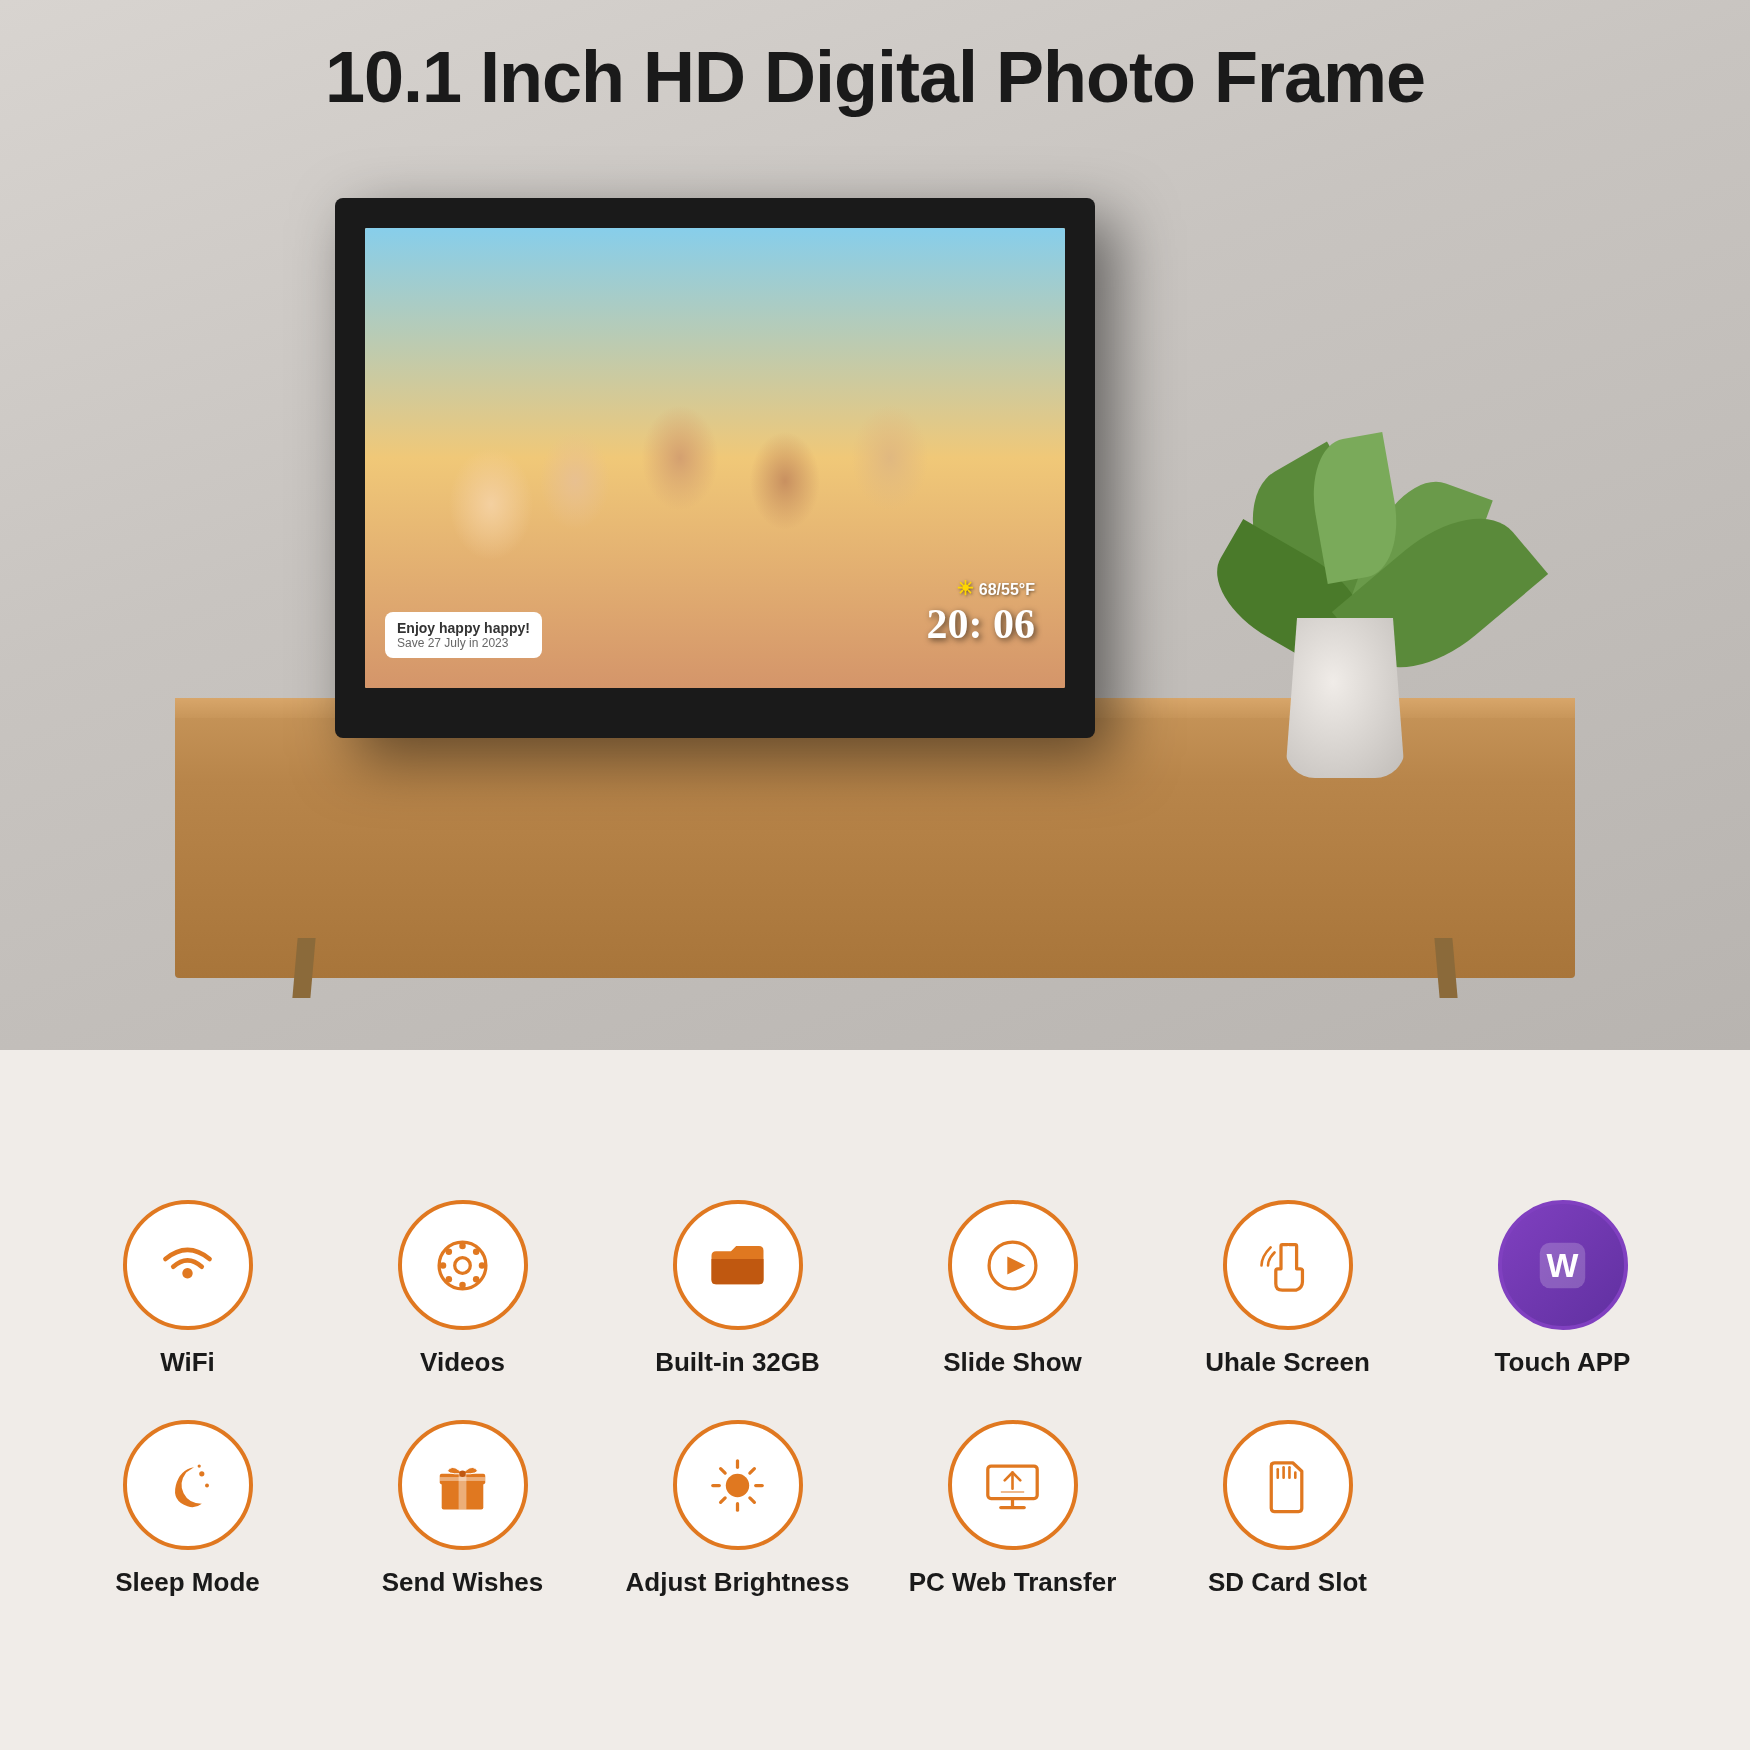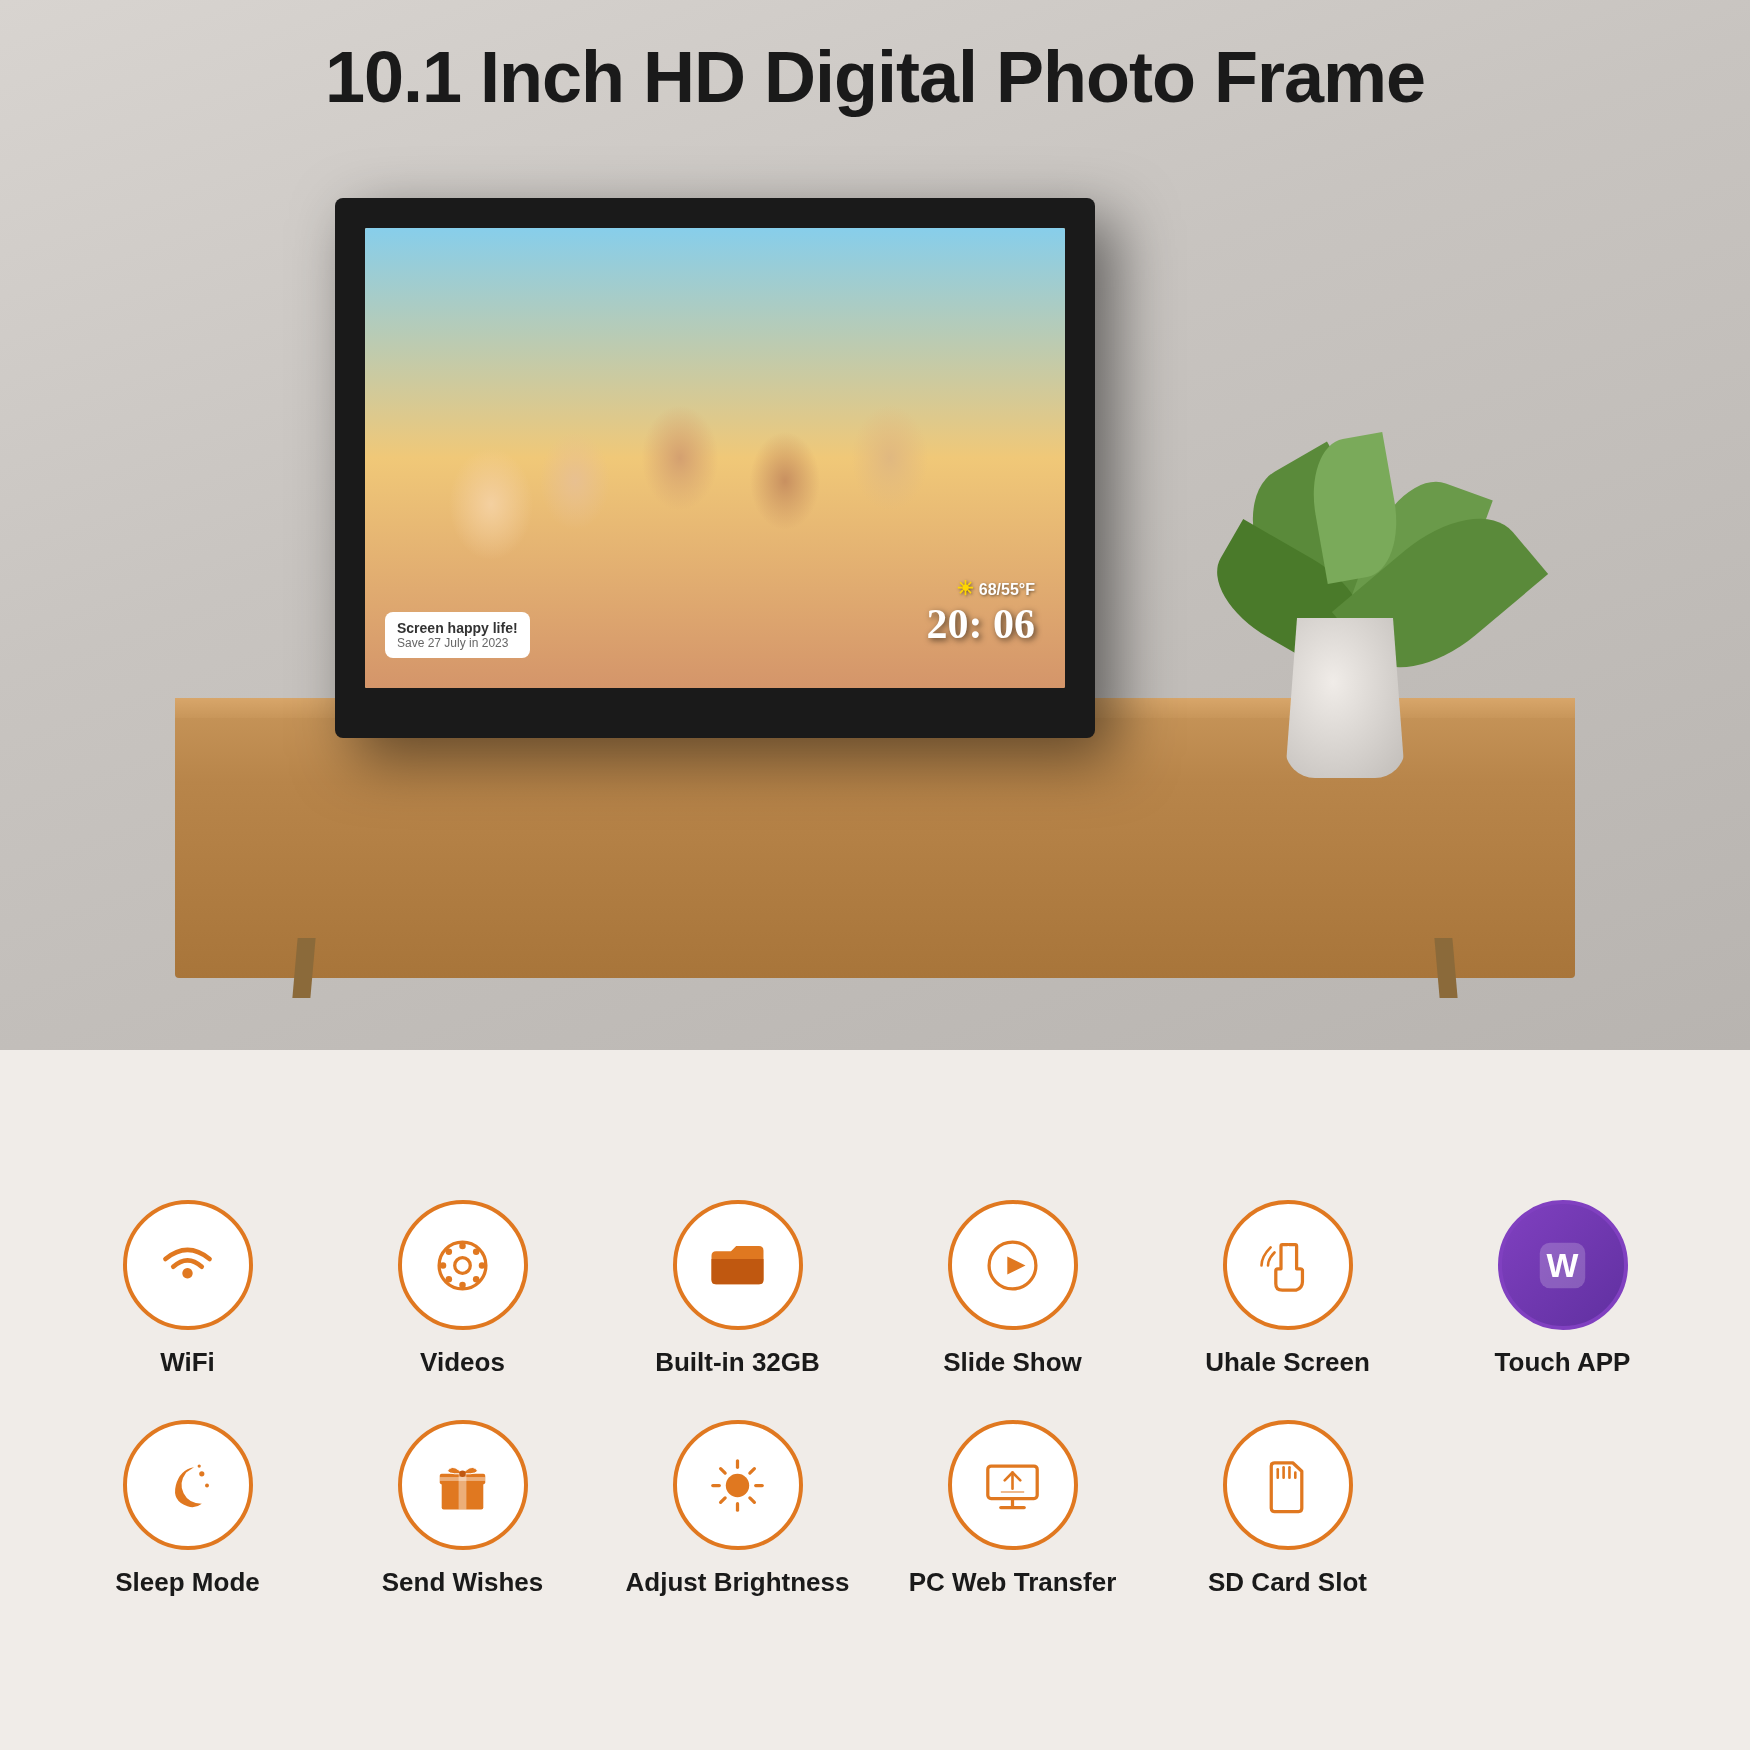--- a/index.html
+++ b/index.html
@@ -326,21 +326,21 @@
       <div class="desk-leg-right"></div>
     </div>
 
     <div class="photo-frame">
       <div class="frame-screen">
         <div class="frame-content-bg"></div>
 
         <div class="people-group"></div>
 
         <div class="frame-overlay-text">
-          <div class="msg-line1">Screen happy life!</div>
+          <div class="msg-line1">Enjoy happy happy!</div>
           <div class="msg-line2">Save 27 July in 2023</div>
         </div>
 
         <div class="frame-time">
           <div class="frame-weather">
             <span style="color:#FFD700; font-size:20px;">☀</span>
             <span>68/55°F</span>
           </div>
           <div class="frame-clock">20: 06</div>
         </div>

